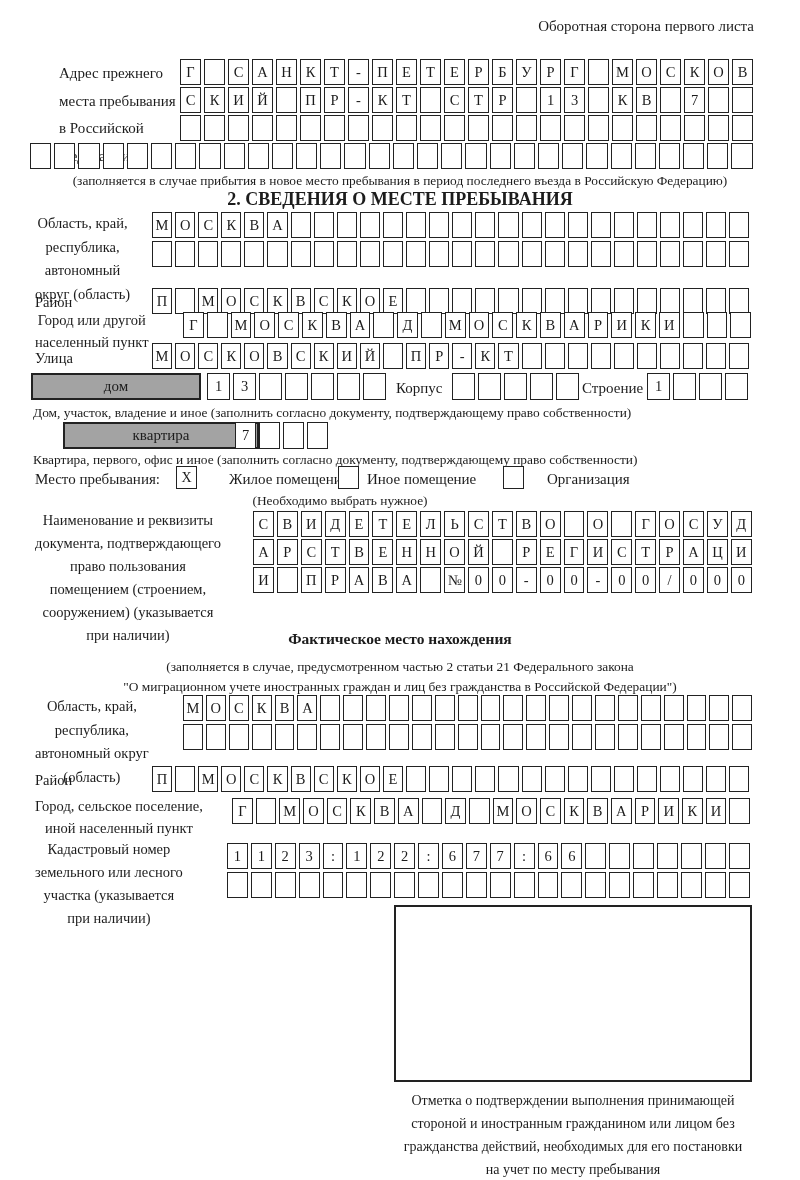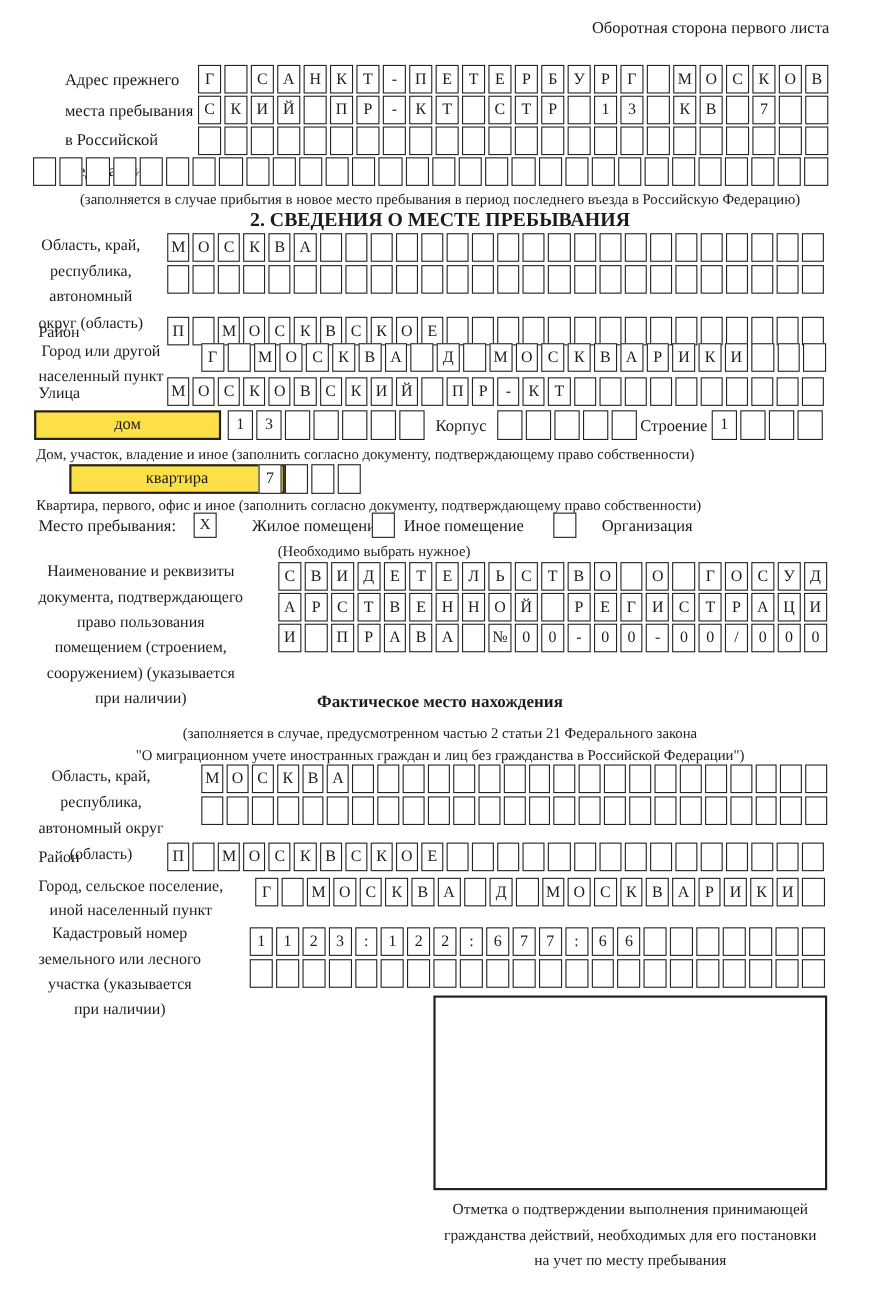--- a/index.html
+++ b/index.html
@@ -10,21 +10,21 @@
   .cell{box-sizing:border-box;flex:0 0 var(--cw,21px);width:var(--cw,21px);height:26px;
         border:1.7px solid #222;display:flex;align-items:center;justify-content:center;
         font-size:14.5px;line-height:1;background:#fff;}
   .tall .cell{height:27px;}
   .lbl{font-size:14.5px;line-height:23.5px;white-space:nowrap;text-align:center;}
   .lbl15{font-size:15px;line-height:27.5px;white-space:nowrap;}
   .cap{font-size:13.4px;line-height:20px;}
   .hdr{font-weight:bold;font-size:18px;}
   .ctr{text-align:center;}
   .fieldbox{box-sizing:border-box;border:2px solid #222;display:flex;align-items:center;
-            justify-content:center;font-size:15px;background:#fde047;}
+            justify-content:center;font-size:15px;background:#a3a3a3;}
   .chk{box-sizing:border-box;position:absolute;width:21px;height:23px;border:1.7px solid #222;
        display:flex;align-items:center;justify-content:center;font-size:14px;background:#fff;}
   .stamp{box-sizing:border-box;border:2px solid #222;background:#fff;}
 </style>
 </head>
 <body>
 
 <div class="page">
 
   <div class="abs" style="right:46px;top:18px;font-size:15px;">Оборотная сторона первого листа</div>
@@ -601,17 +601,18 @@
       <span class="cell"></span>
       <span class="cell"></span>
       <span class="cell"></span>
       <span class="cell"></span>
       <span class="cell"></span>
     </div>
 
   <div class="abs stamp" style="left:394px;top:905px;width:358px;height:177px;"></div>
   <div class="abs ctr" style="left:352px;width:442px;top:1089px;font-size:14px;line-height:23px;">
     <div>Отметка о подтверждении выполнения принимающей</div>
+    <div>стороной и иностранным гражданином или лицом без</div>
     <div>гражданства действий, необходимых для его постановки</div>
     <div>на учет по месту пребывания</div>
   </div>
 
 </div>
 
 </body></html>

